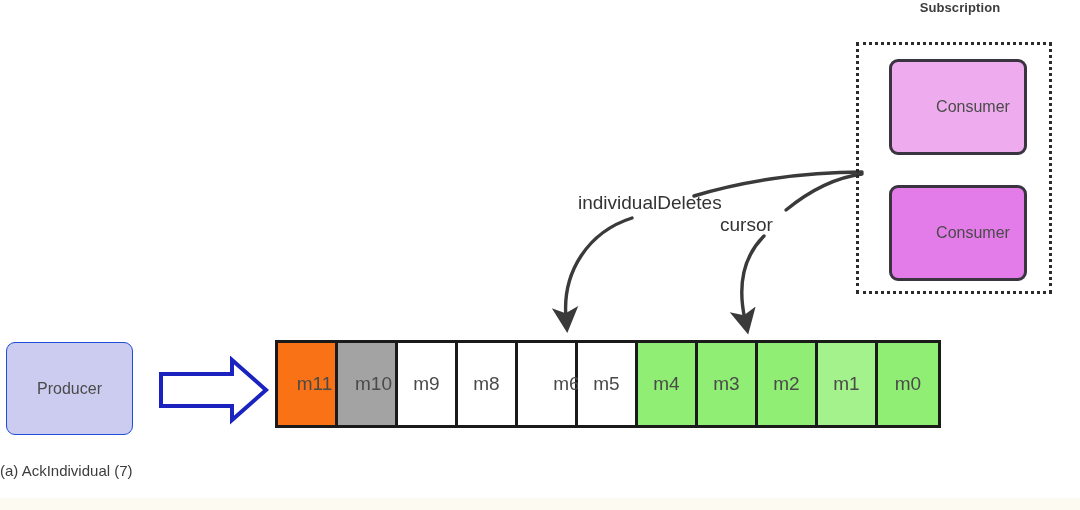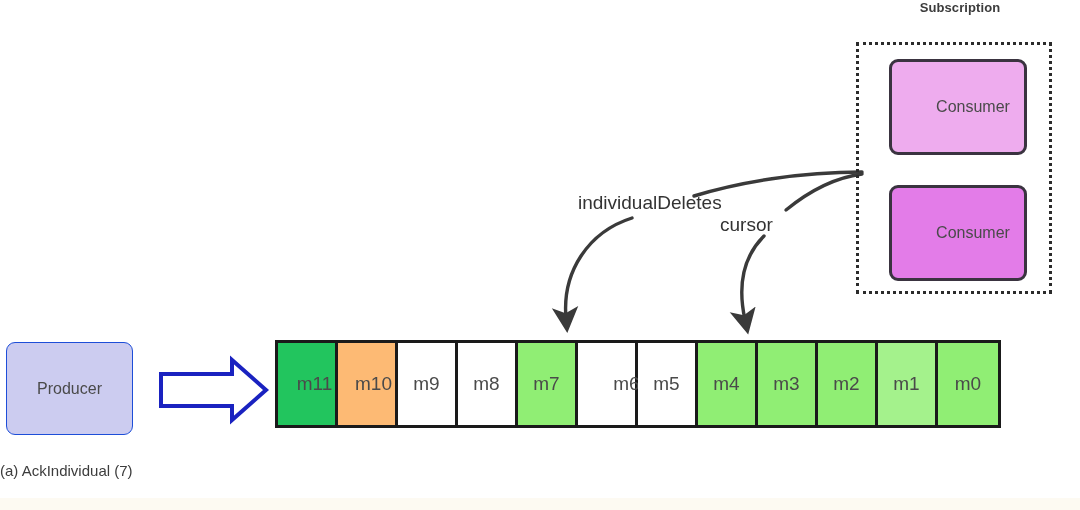--- a/index.html
+++ b/index.html
@@ -168,35 +168,32 @@
   <div class="consumer-box" id="consumer-bottom" style="background: rgb(227, 124, 232);">
     <span>Consumer</span>
   </div>
 </div>
 
 <div class="abs" id="producer-box" style="background: rgb(204, 204, 240);">
   <span>Producer</span>
 </div>
 
 <div class="abs" id="queue">
-    <div class="cell" style="background: #22c55e; padding-left: 16px;">
+    <div class="cell" style="background: #f97316; padding-left: 16px;">
       <span>m11</span>
     </div>
-    <div class="cell" style="background: #fdba74; padding-left: 14px;">
+    <div class="cell" style="background: #a3a3a3; padding-left: 14px;">
       <span>m10</span>
     </div>
     <div class="cell" style="background: rgb(255, 255, 255);">
       <span>m9</span>
     </div>
     <div class="cell" style="background: rgb(255, 255, 255);">
       <span>m8</span>
     </div>
-    <div class="cell" style="background: rgb(144, 238, 116);">
-      <span>m7</span>
-    </div>
     <div class="cell" style="background: rgb(255, 255, 255); padding-left: 40px;">
       <span>m6</span>
     </div>
     <div class="cell" style="background: rgb(255, 255, 255);">
       <span>m5</span>
     </div>
     <div class="cell" style="background: rgb(144, 238, 116);">
       <span>m4</span>
     </div>
     <div class="cell" style="background: rgb(144, 238, 116);">

